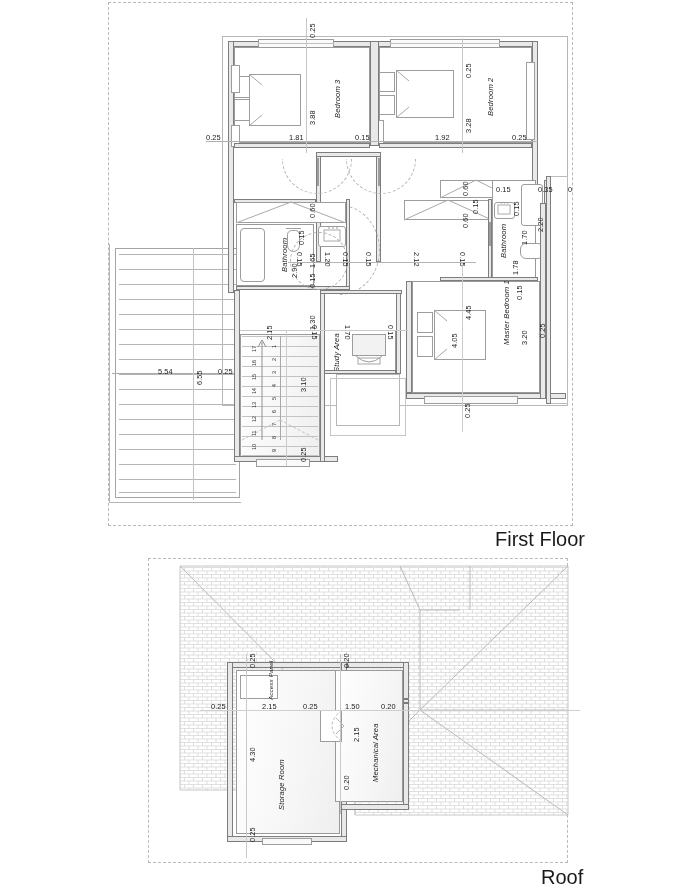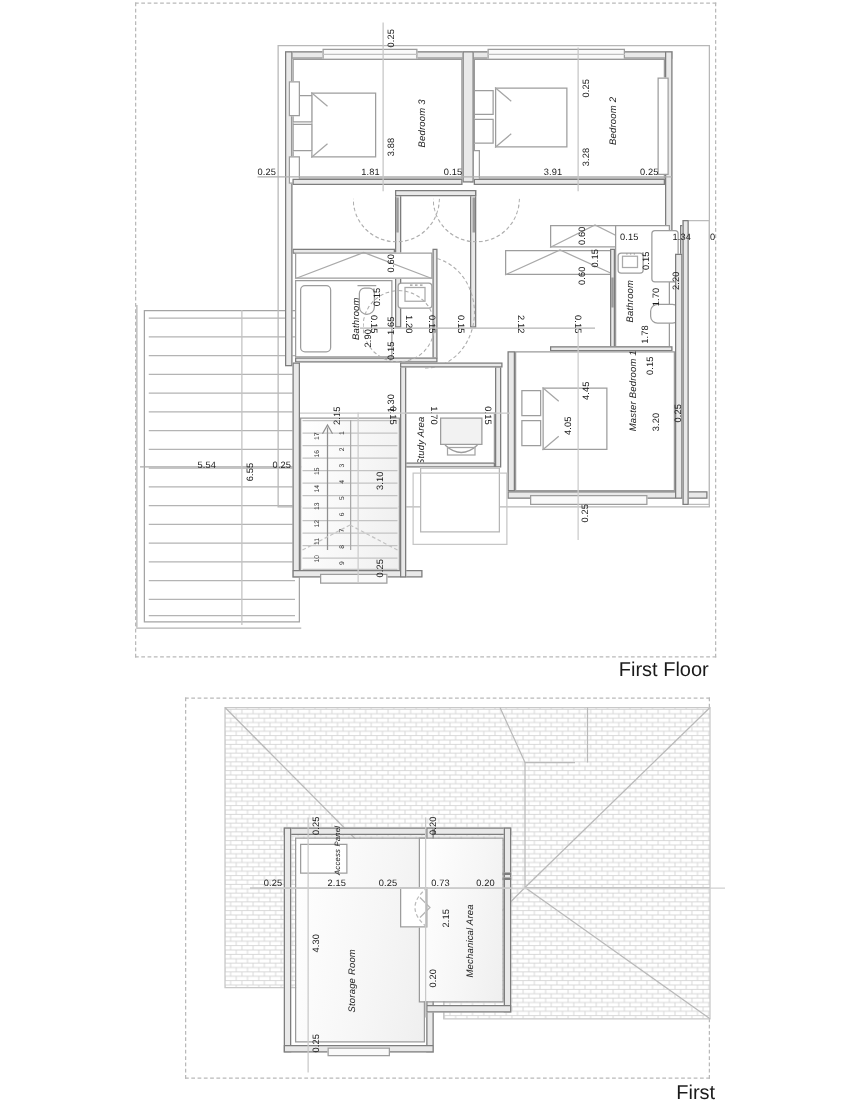--- a/index.html
+++ b/index.html
@@ -94,21 +94,21 @@
     white-space: nowrap;
     line-height: 1;
     letter-spacing: .15px;
   }
   .rname.v  { transform: rotate(-90deg); transform-origin: 0 0; }
 
   
   .plan-title {
     position: absolute;
     font-family: "Liberation Sans", sans-serif;
-    font-size: 16px;
+    font-size: 20px;
     color: #1a1a1a;
     white-space: nowrap;
   }
 
   
   .stepno {
     position: absolute;
     font-size: 5.4px;
     color: #333;
     transform: rotate(-90deg);
@@ -349,21 +349,21 @@
     <div class="wall-f" style="left:234px;top:456px;width:104px;height:6px;"></div>
     <div class="wall-f" style="left:320px;top:290px;width:5px;height:172px;"></div>
     <div class="furn" style="left:256px;top:459px;width:54px;height:8px;background:#fafafa;"></div>
 
     <div class="wall-f" style="left:320px;top:290px;width:82px;height:4px;"></div>
 
     <div class="dim-line ln-h" style="left:206px;top:141px;width:332px;height:1px;background:#b0b0b0;"></div>
     <div class="dim" style="left:206px;top:134px;">0.25</div>
     <div class="dim" style="left:289px;top:134px;">1.81</div>
     <div class="dim" style="left:355px;top:134px;">0.15</div>
-    <div class="dim" style="left:435px;top:134px;">3.91</div>
+    <div class="dim" style="left:435px;top:134px;">1.92</div>
     <div class="dim" style="left:512px;top:134px;">0.25</div>
 
     <div class="dim-line ln-v" style="left:306px;top:18px;width:1px;height:135px;background:#c6c6c6;"></div>
     <div class="dim-line ln-v" style="left:462px;top:38px;width:1px;height:115px;background:#c6c6c6;"></div>
 
     <div class="dim v" style="left:309px;top:38px;">0.25</div>
     <div class="dim v" style="left:465px;top:78px;">0.25</div>
 
     <div class="dim v" style="left:309px;top:125px;">3.88</div>
     <div class="dim v" style="left:465px;top:133px;">3.28</div>
@@ -376,21 +376,21 @@
     <div class="dim vd" style="left:420px;top:252px;">2.12</div>
     <div class="dim vd" style="left:466px;top:252px;">0.15</div>
 
     <div class="dim v" style="left:309px;top:218px;">0.60</div>
     <div class="dim v" style="left:298px;top:245px;">0.15</div>
     <div class="dim v" style="left:309px;top:268px;">1.65</div>
     <div class="dim v" style="left:291px;top:278px;">2.90</div>
     <div class="dim v" style="left:309px;top:288px;">0.15</div>
 
     <div class="dim" style="left:496px;top:186px;">0.15</div>
-    <div class="dim" style="left:538px;top:186px;">1.34</div>
+    <div class="dim" style="left:538px;top:186px;">0.35</div>
     <div class="dim" style="left:568px;top:186px;">0</div>
     <div class="dim v" style="left:462px;top:196px;">0.60</div>
     <div class="dim v" style="left:472px;top:214px;">0.15</div>
     <div class="dim v" style="left:462px;top:228px;">0.60</div>
     <div class="dim v" style="left:513px;top:216px;">0.15</div>
     <div class="dim v" style="left:537px;top:232px;">2.20</div>
     <div class="dim v" style="left:521px;top:245px;">1.70</div>
     <div class="dim v" style="left:512px;top:275px;">1.78</div>
     <div class="dim v" style="left:516px;top:300px;">0.15</div>
 
@@ -464,30 +464,30 @@
     <div class="furn" style="left:320px;top:160px;width:22px;height:32px;background:#ffffff;"></div>
     <svg class="overlay" width="690" height="340">
       <path d="M342 160 q-20 16 0 32" stroke="#bbbbbb" stroke-width="1" fill="none" stroke-dasharray="3 2"></path>
       <path d="M336 168 l8 8 l-8 8" stroke="#b5b5b5" stroke-width="1" fill="none"></path>
     </svg>
 
     <div class="dim-line ln-h" style="left:200px;top:160px;width:210px;height:1px;background:#b0b0b0;"></div>
     <div class="dim" style="left:211px;top:153px;">0.25</div>
     <div class="dim" style="left:262px;top:153px;">2.15</div>
     <div class="dim" style="left:303px;top:153px;">0.25</div>
-    <div class="dim" style="left:345px;top:153px;">0.73</div>
+    <div class="dim" style="left:345px;top:153px;">1.50</div>
     <div class="dim" style="left:381px;top:153px;">0.20</div>
 
     <div class="dim v" style="left:249px;top:118px;">0.25</div>
     <div class="dim v" style="left:249px;top:212px;">4.30</div>
     <div class="dim v" style="left:249px;top:292px;">0.25</div>
     <div class="dim v" style="left:343px;top:118px;">0.20</div>
     <div class="dim v" style="left:353px;top:192px;">2.15</div>
     <div class="dim v" style="left:343px;top:240px;">0.20</div>
 
     <div class="dim-line ln-v" style="left:246px;top:104px;width:1px;height:204px;background:#c9c9c9;"></div>
     <div class="dim-line ln-v" style="left:340px;top:104px;width:1px;height:160px;background:#c9c9c9;"></div>
     <div class="dim-line ln-h" style="left:200px;top:160px;width:380px;height:1px;background:#cfcfcf;"></div>
 
-    <div class="plan-title" style="left:541px;top:316px;">First</div>
+    <div class="plan-title" style="left:541px;top:316px;">Roof</div>
   </div>
 
 </div>
 
 </body></html>

